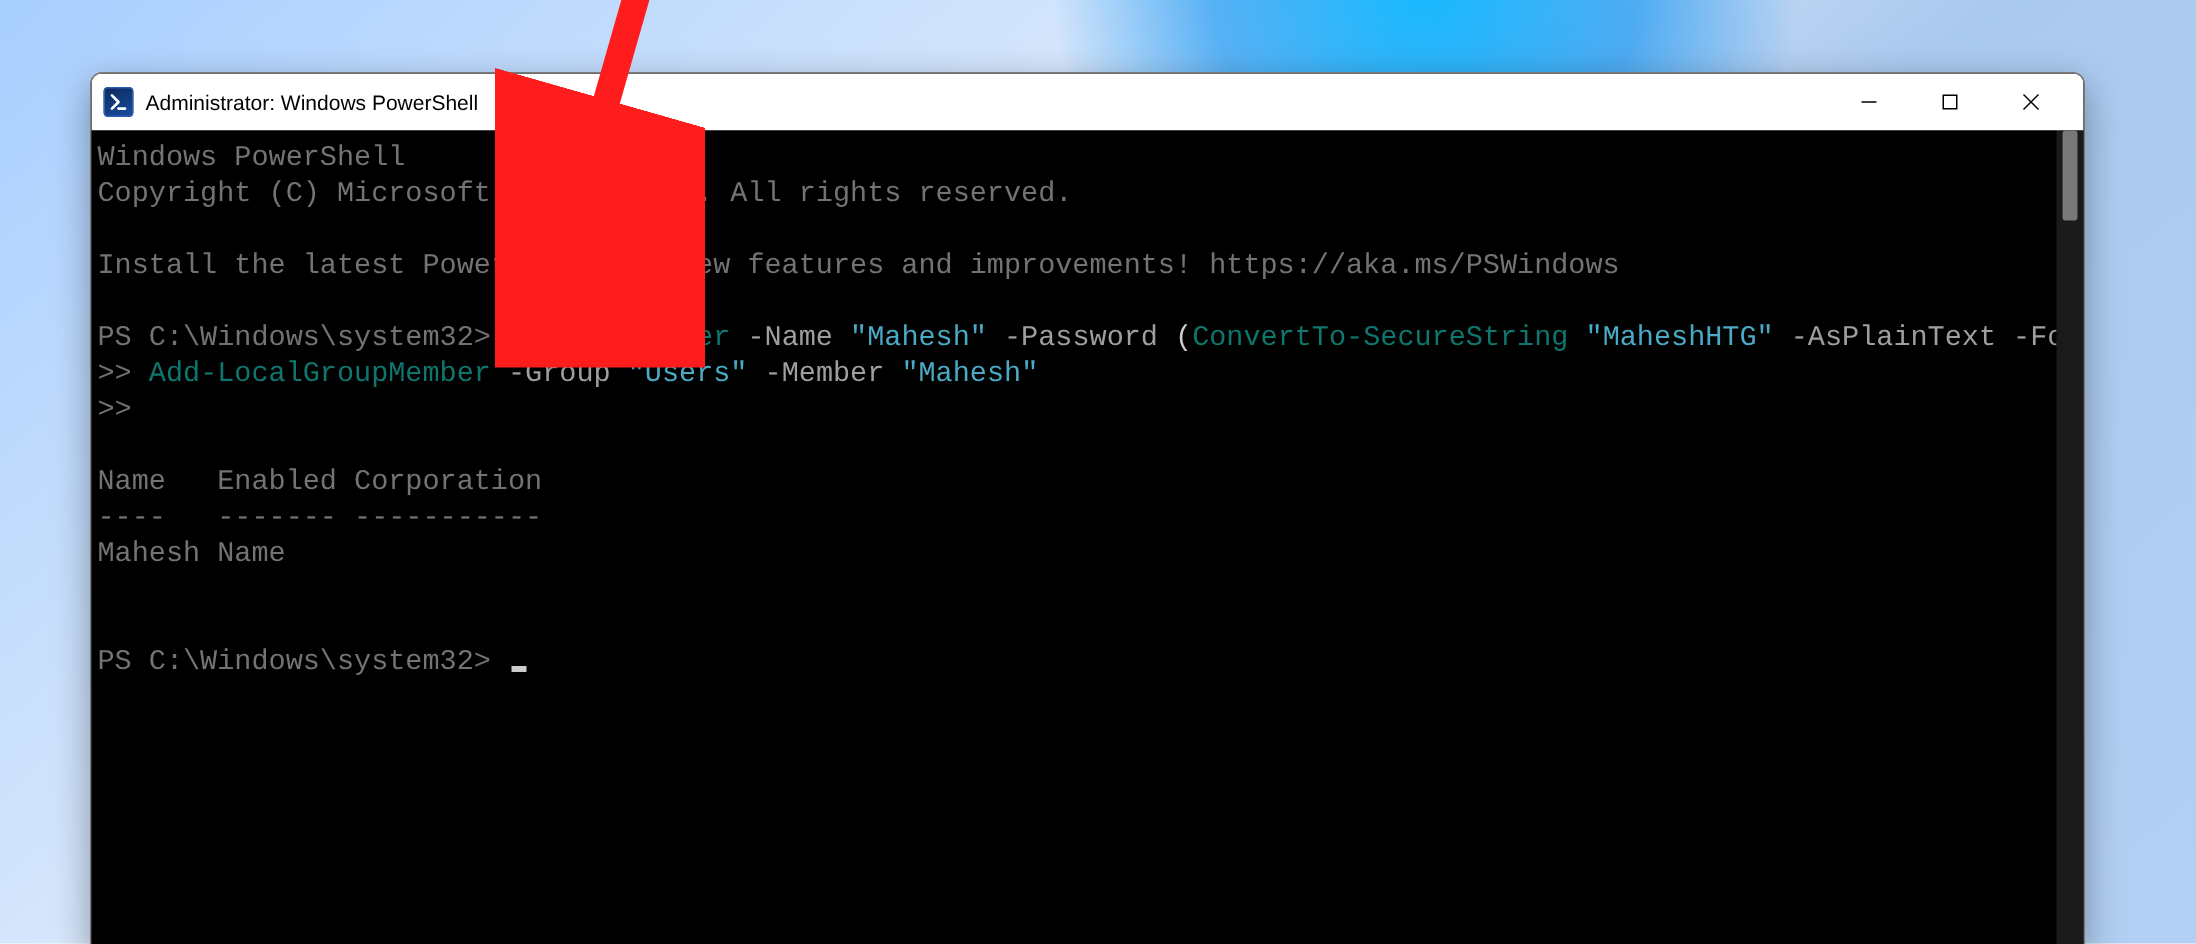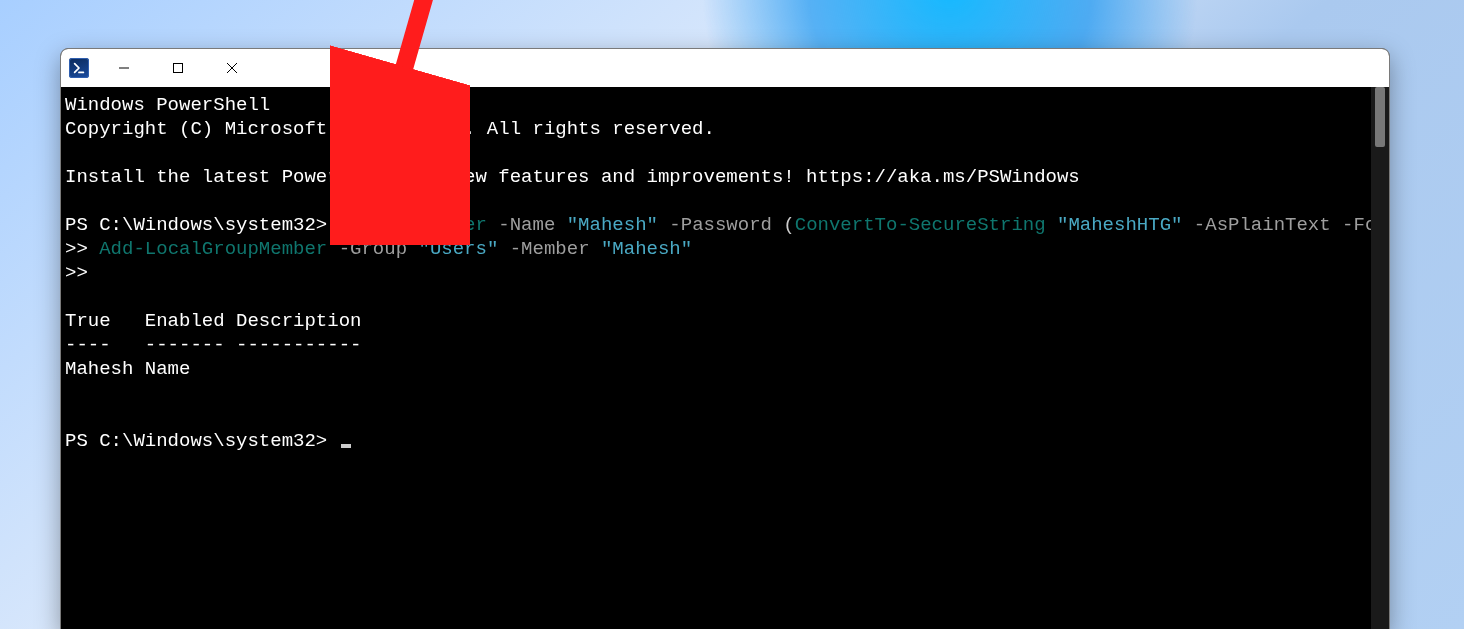--- a/index.html
+++ b/index.html
@@ -106,21 +106,21 @@
   .scrollbar .thumb {
     position: absolute;
     top: 0;
     left: 4px;
     width: 10px;
     height: 60px;
     background: #787878;
     border-radius: 2px;
   }
   
-  .c-def   { color: #ffffff; }   
+  .c-def   { color: #737373; }   
   .c-cmd   { color: #0f766e; }   
   .c-param { color: #9e9e9e; }   
   .c-str   { color: #4aa9c4; }   
   .c-sym   { color: #cccccc; }
   .cursor {
     display: inline-block;
     width: 10px;
     height: 4px;
     vertical-align: -2px;
     background: #cccccc;
@@ -141,20 +141,21 @@
 <div class="glow"></div>
 
 <div class="window">
   <div class="titlebar">
     <div class="ps-icon">
       <svg viewBox="0 0 16 16">
         <path d="M3 3 L8 8 L3 13" stroke="#fff" stroke-width="2" fill="none" stroke-linecap="round" stroke-linejoin="round"></path>
         <line x1="8" y1="13" x2="13" y2="13" stroke="#fff" stroke-width="2" stroke-linecap="round"></line>
       </svg>
     </div>
+    <div class="title-text">Administrator: Windows PowerShell</div>
     <div class="win-controls">
       <div class="win-btn">
         <svg viewBox="0 0 12 12">
             <line x1="1" y1="6" x2="11" y2="6" stroke="currentColor" stroke-width="1"></line>
           </svg>
       </div>
       <div class="win-btn">
         <svg viewBox="0 0 12 12">
             <rect x="1.5" y="1.5" width="9" height="9" fill="none" stroke="currentColor" stroke-width="1"></rect>
           </svg>
@@ -171,21 +172,21 @@
   <div class="terminal-wrap">
     <div class="terminal"><span class="c-def">Windows PowerShell</span>
 <span class="c-def">Copyright (C) Microsoft Corporation. All rights reserved.</span>
 
 <span class="c-def">Install the latest PowerShell for new features and improvements! https://aka.ms/PSWindows</span>
 
 <span class="c-def">PS C:\Windows\system32&gt; </span><span class="c-cmd">New-LocalUser</span><span class="c-param"> -Name </span><span class="c-str">"Mahesh"</span><span class="c-param"> -Password </span><span class="c-sym">(</span><span class="c-cmd">ConvertTo-SecureString</span><span class="c-def"> </span><span class="c-str">"MaheshHTG"</span><span class="c-param"> -AsPlainText </span><span class="c-param">-Force</span>
 <span class="c-def">&gt;&gt; </span><span class="c-cmd">Add-LocalGroupMember</span><span class="c-param"> -Group </span><span class="c-str">"Users"</span><span class="c-param"> -Member </span><span class="c-str">"Mahesh"</span>
 <span class="c-def">&gt;&gt;</span>
 
-<span class="c-def">True   Enabled Description</span>
+<span class="c-def">Name   Enabled Corporation</span>
 <span class="c-def">----   ------- -----------</span>
 <span class="c-def">Mahesh Name</span>
 
 
 <span class="c-def">PS C:\Windows\system32&gt; </span><span class="cursor"></span>
 </div>
     <div class="scrollbar">
       <div class="thumb"></div>
     </div>
   </div>

